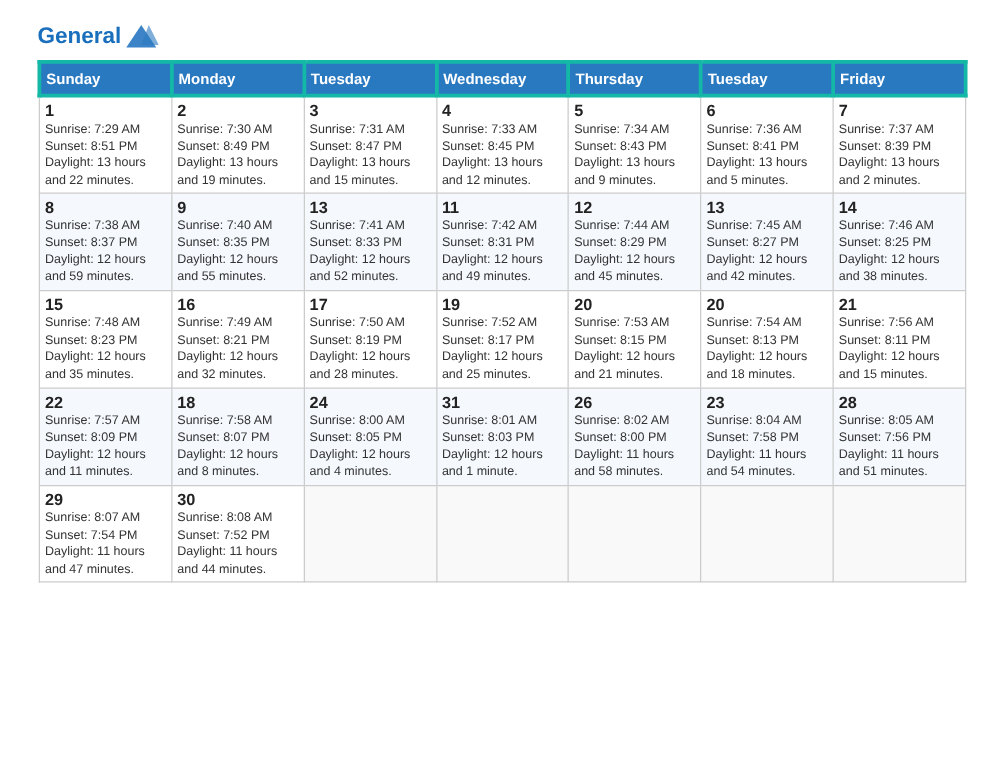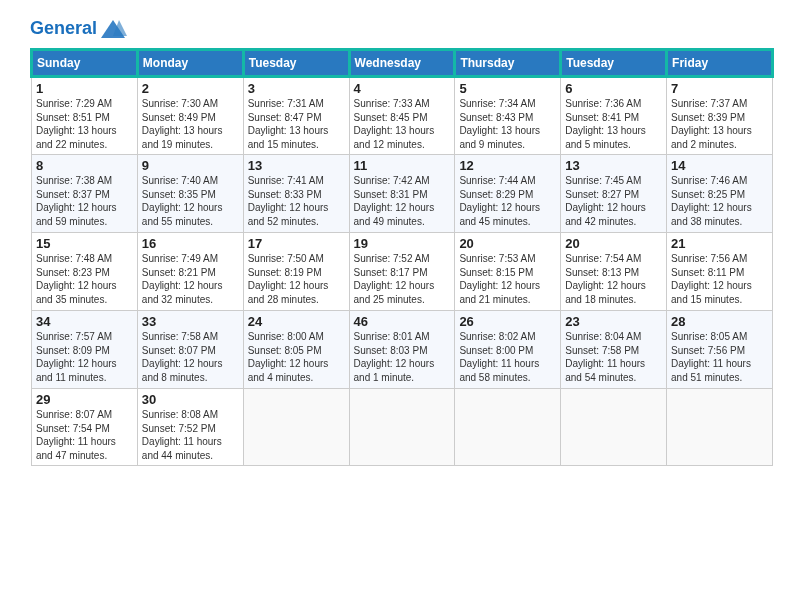--- a/index.html
+++ b/index.html
@@ -220,33 +220,33 @@
             <span class="day-num">20</span>
             <div class="cell-text">Sunrise: 7:54 AM<br>Sunset: 8:13 PM<br>Daylight: 12 hours<br>and 18 minutes.</div>
           </td>
           <td>
             <span class="day-num">21</span>
             <div class="cell-text">Sunrise: 7:56 AM<br>Sunset: 8:11 PM<br>Daylight: 12 hours<br>and 15 minutes.</div>
           </td>
         </tr>
         <tr>
           <td>
-            <span class="day-num">34</span>
+            <span class="day-num">22</span>
             <div class="cell-text">Sunrise: 7:57 AM<br>Sunset: 8:09 PM<br>Daylight: 12 hours<br>and 11 minutes.</div>
           </td>
           <td>
-            <span class="day-num">33</span>
+            <span class="day-num">18</span>
             <div class="cell-text">Sunrise: 7:58 AM<br>Sunset: 8:07 PM<br>Daylight: 12 hours<br>and 8 minutes.</div>
           </td>
           <td>
             <span class="day-num">24</span>
             <div class="cell-text">Sunrise: 8:00 AM<br>Sunset: 8:05 PM<br>Daylight: 12 hours<br>and 4 minutes.</div>
           </td>
           <td>
-            <span class="day-num">46</span>
+            <span class="day-num">31</span>
             <div class="cell-text">Sunrise: 8:01 AM<br>Sunset: 8:03 PM<br>Daylight: 12 hours<br>and 1 minute.</div>
           </td>
           <td>
             <span class="day-num">26</span>
             <div class="cell-text">Sunrise: 8:02 AM<br>Sunset: 8:00 PM<br>Daylight: 11 hours<br>and 58 minutes.</div>
           </td>
           <td>
             <span class="day-num">23</span>
             <div class="cell-text">Sunrise: 8:04 AM<br>Sunset: 7:58 PM<br>Daylight: 11 hours<br>and 54 minutes.</div>
           </td>

